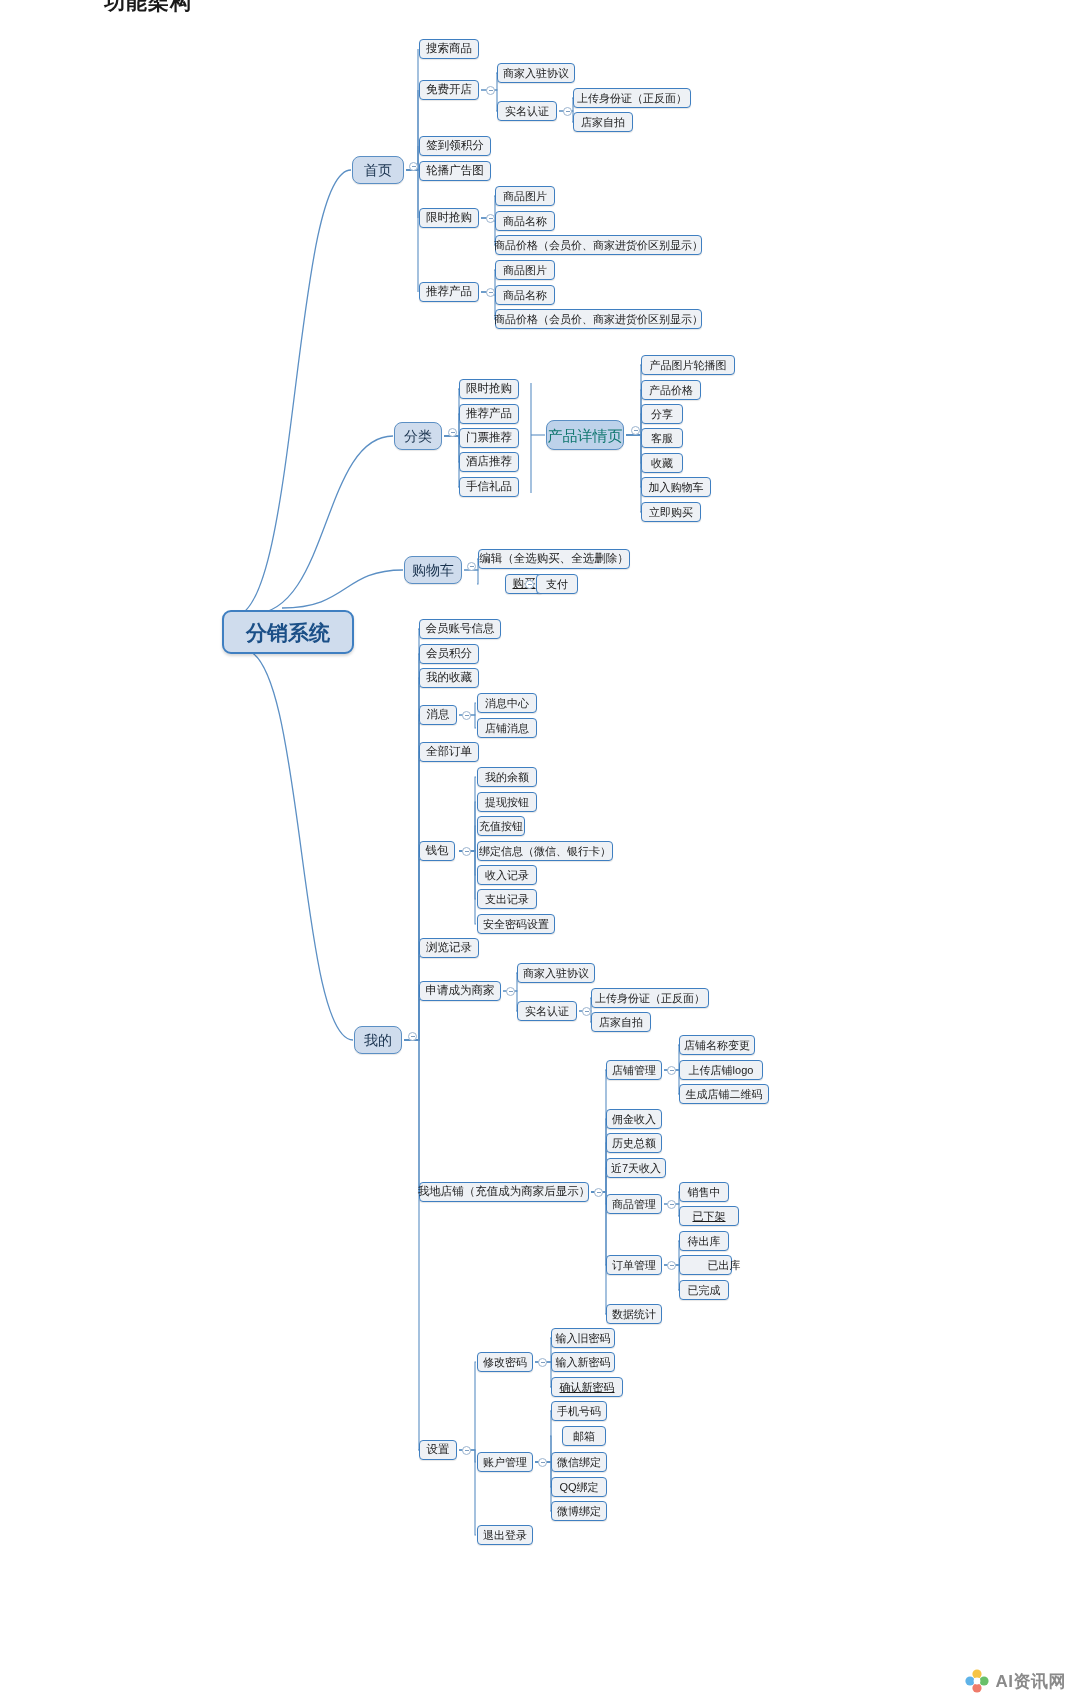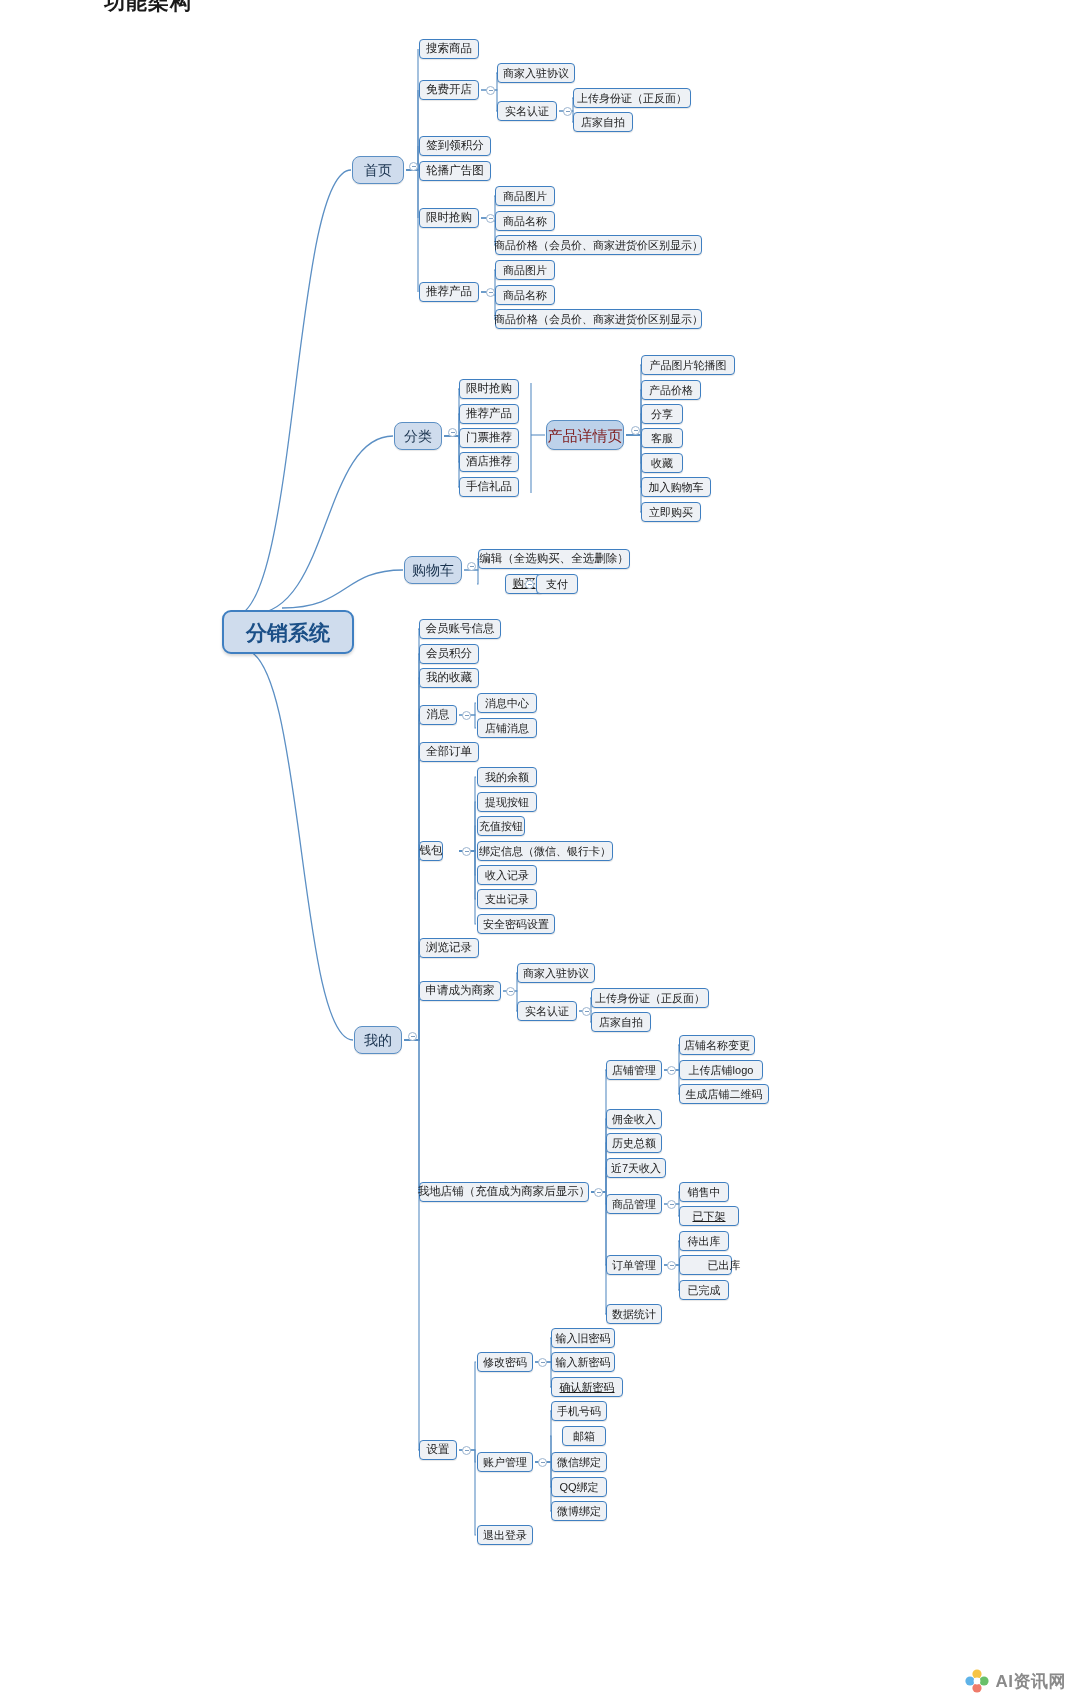--- a/index.html
+++ b/index.html
@@ -65,21 +65,21 @@
     font-size: 14px;
     color: #19324e;
     height: 28px;
     padding: 0 12px;
   }
   .node.lvl2big {
     background: #bdd2ea;
     border: 1.8px solid #5b8fc4;
     border-radius: 8px;
     font-size: 15px;
-    color: #7f1d1d;
+    color: #0f766e;
     height: 30px;
     padding: 0 12px;
   }
   .node.lvl2 {
     background: #eef1f5;
     border: 1.5px solid #3f7fc1;
     border-radius: 4px;
     font-size: 11.5px;
   }
   .node.lvl3 { font-size: 11px; }
@@ -256,21 +256,21 @@
       <div class="node lvl2" id="n-cbuy" style="left: 505px; top: 574px; width: 38px; text-decoration: underline;">购买</div>
       <div class="node lvl3" id="n-cpay" style="left: 536px; top: 574px; width: 42px;">支付</div>
       <div class="node lvl1" id="n-mine" style="left: 354px; top: 1026px; width: 48px;">我的</div>
       <div class="node lvl2" id="n-m1" style="left: 419px; top: 619px; width: 82px;">会员账号信息</div>
       <div class="node lvl2" id="n-m2" style="left: 419px; top: 644px; width: 60px;">会员积分</div>
       <div class="node lvl2" id="n-m3" style="left: 419px; top: 668px; width: 60px;">我的收藏</div>
       <div class="node lvl2" id="n-msg" style="left: 419px; top: 705px; width: 38px;">消息</div>
       <div class="node lvl3" id="n-msg1" style="left: 477px; top: 693px; width: 60px;">消息中心</div>
       <div class="node lvl3" id="n-msg2" style="left: 477px; top: 718px; width: 60px;">店铺消息</div>
       <div class="node lvl2" id="n-allorder" style="left: 419px; top: 742px; width: 60px;">全部订单</div>
-      <div class="node lvl2" id="n-wallet" style="left: 419px; top: 841px; width: 24px; text-align: right;">钱包</div>
+      <div class="node lvl2" id="n-wallet" style="left: 419px; top: 841px; width: 36px; text-align: right;">钱包</div>
       <div class="node lvl3" id="n-w1" style="left: 477px; top: 767px; width: 60px;">我的余额</div>
       <div class="node lvl3" id="n-w2" style="left: 477px; top: 792px; width: 60px;">提现按钮</div>
       <div class="node lvl3" id="n-w3" style="left: 477px; top: 816px; width: 48px;">充值按钮</div>
       <div class="node lvl3" id="n-w4" style="left: 477px; top: 841px; width: 136px;">绑定信息（微信、银行卡）</div>
       <div class="node lvl3" id="n-w5" style="left: 477px; top: 865px; width: 60px;">收入记录</div>
       <div class="node lvl3" id="n-w6" style="left: 477px; top: 889px; width: 60px;">支出记录</div>
       <div class="node lvl3" id="n-w7" style="left: 477px; top: 914px; width: 78px;">安全密码设置</div>
       <div class="node lvl2" id="n-history" style="left: 419px; top: 938px; width: 60px;">浏览记录</div>
       <div class="node lvl2" id="n-apply" style="left: 419px; top: 981px; width: 82px;">申请成为商家</div>
       <div class="node lvl3" id="n-ag2" style="left: 517px; top: 963px; width: 78px;">商家入驻协议</div>

